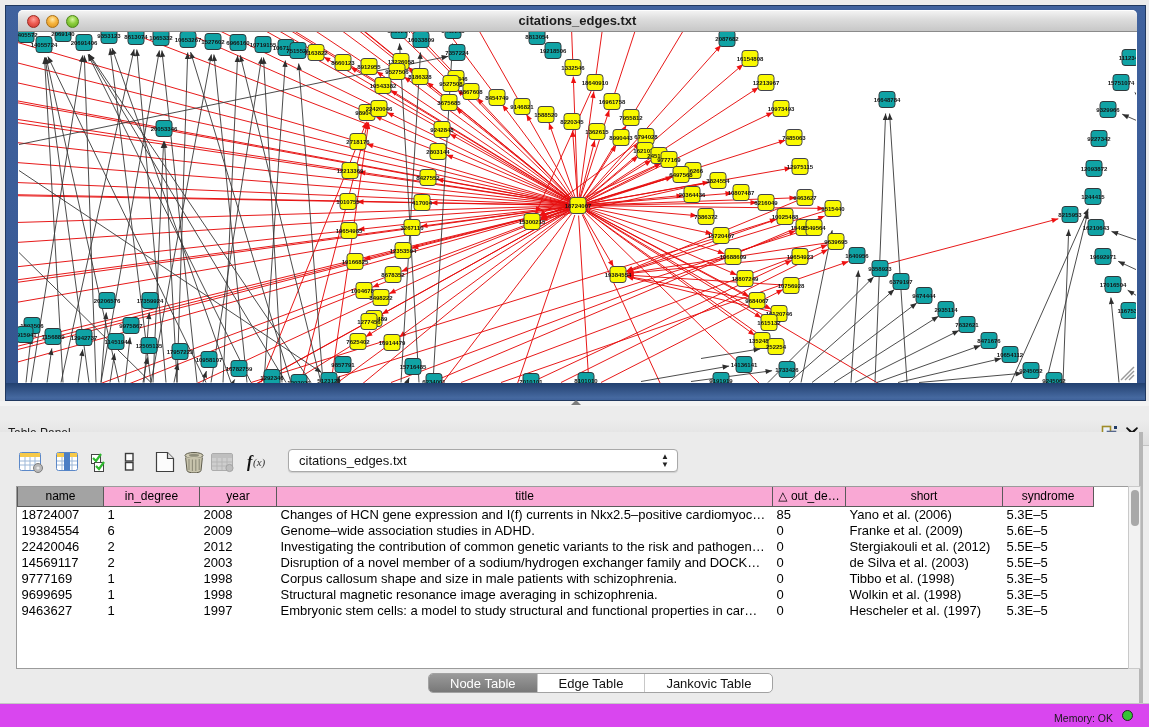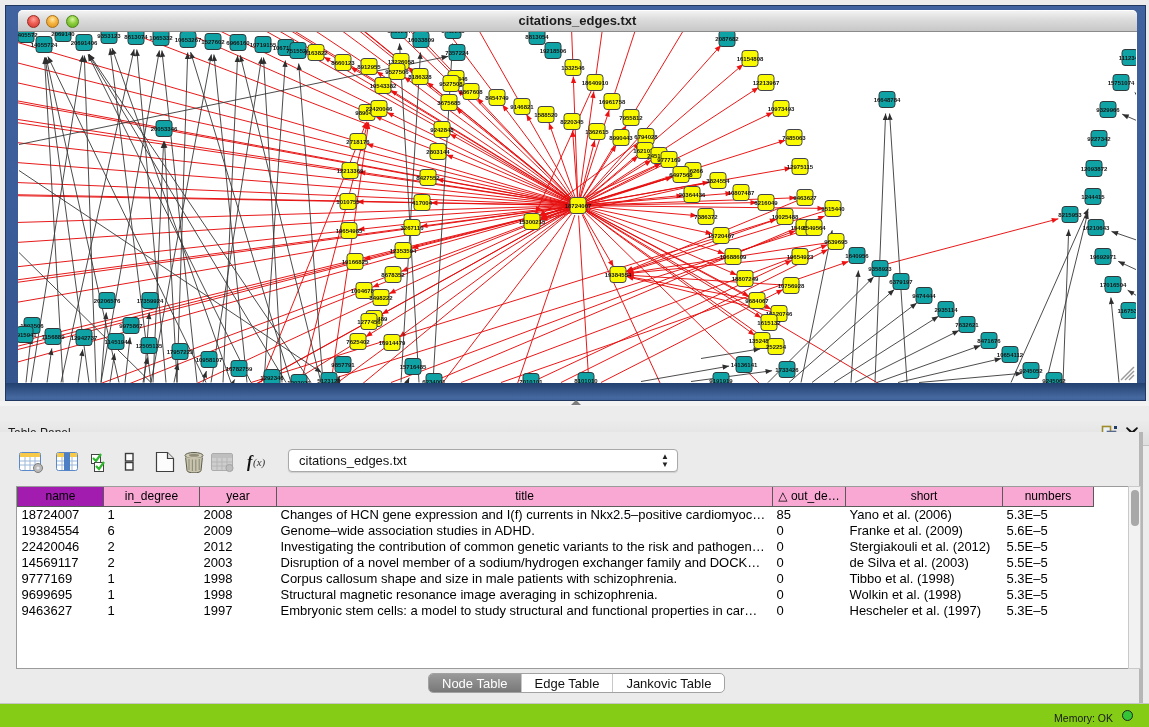--- a/index.html
+++ b/index.html
@@ -38,32 +38,32 @@
  border-right:4px solid #b6b6b6}
 #combo{position:absolute;left:288px;top:449px;width:390px;height:23px;background:#fff;
  border:1px solid #a9a9a9;border-radius:4px;font-size:13px;color:#111;line-height:21px;
  padding-left:10px;box-shadow:0 1px 1px rgba(0,0,0,.12)}
 #combo .st{position:absolute;right:8px;top:3px;font-size:8px;color:#222;line-height:8px;text-align:center}
 #tblwrap{position:absolute;left:16px;top:486px;width:1125px;height:183px;background:#fff;
  border:1px solid #9b9b9b;overflow:hidden}
 table{border-collapse:collapse;table-layout:fixed;width:1076px;font-size:13px}
 th{background:#f9a8d4;border:1px solid #5a5a5a;border-top:none;height:19px;font-weight:normal;
  font-size:12px;padding:0}
-th.h0{background:#a21caf}
+th.h0{background:#a3a3a3}
 td{height:16px;padding:0 0 0 4px;white-space:nowrap;overflow:hidden;color:#000}
 .c0{width:86px}.c1{width:96px}.c2{width:77px}.c3{width:496px}.c4{width:73px}.c5{width:157px}.c6{width:91px}
 #vsb{position:absolute;left:1128px;top:486px;width:13px;height:183px;background:#f2f2f2;
  border:1px solid #c9c9c9}
 #vsb .th{position:absolute;left:1.5px;top:3px;width:8px;height:36px;border-radius:5px;background:#a8a8a8}
 #tabs{position:absolute;left:428px;top:673px;height:20px;display:flex;
  border:1px solid #a2a2a2;border-radius:5px;overflow:hidden;background:#fff;font-size:13px}
-#tabs div{padding:0 13px;line-height:19px;color:#111}
+#tabs div{padding:0 21px;line-height:19px;color:#111}
 #tabs .sel{background:linear-gradient(#9a9a9a,#787878);color:#fff}
 #tabs .mid{border-left:1px solid #c8c8c8;border-right:1px solid #c8c8c8}
-#status{position:absolute;left:0;top:703px;width:1149px;height:24px;background:#84cc16;
+#status{position:absolute;left:0;top:703px;width:1149px;height:24px;background:#d946ef;
  border-top:1px solid #c6c6c6;font-size:10.5px;color:#1a1a1a}
 #status span{position:absolute;right:36px;top:8px}
 #memdot{position:absolute;right:16px;top:6px;width:11px;height:11px;border-radius:50%;
  background:#35c435;border:1.5px solid #222}
 .ticon{position:absolute;top:451px}
 </style></head>
 <body>
 <div id="desktop">
  <div id="dbottom"></div>
  <div id="gwin">
@@ -1112,21 +1112,21 @@
 <div id="tblwrap">
 <table>
 <tbody>
         <tr>
           <th class="h0 c0">name</th>
           <th class="c1">in_degree</th>
           <th class="c2">year</th>
           <th class="c3">title</th>
           <th class="c4">△ out_de…</th>
           <th class="c5">short</th>
-          <th class="c6">numbers</th>
+          <th class="c6">syndrome</th>
         </tr>
 <tr>
           <td class="c0">18724007</td>
           <td class="c1">1</td>
           <td class="c2">2008</td>
           <td class="c3">Changes of HCN gene expression and I(f) currents in Nkx2.5–positive cardiomyoc…</td>
           <td class="c4">85</td>
           <td class="c5">Yano et al. (2006)</td>
           <td class="c6">5.3E–5</td>
         </tr>

